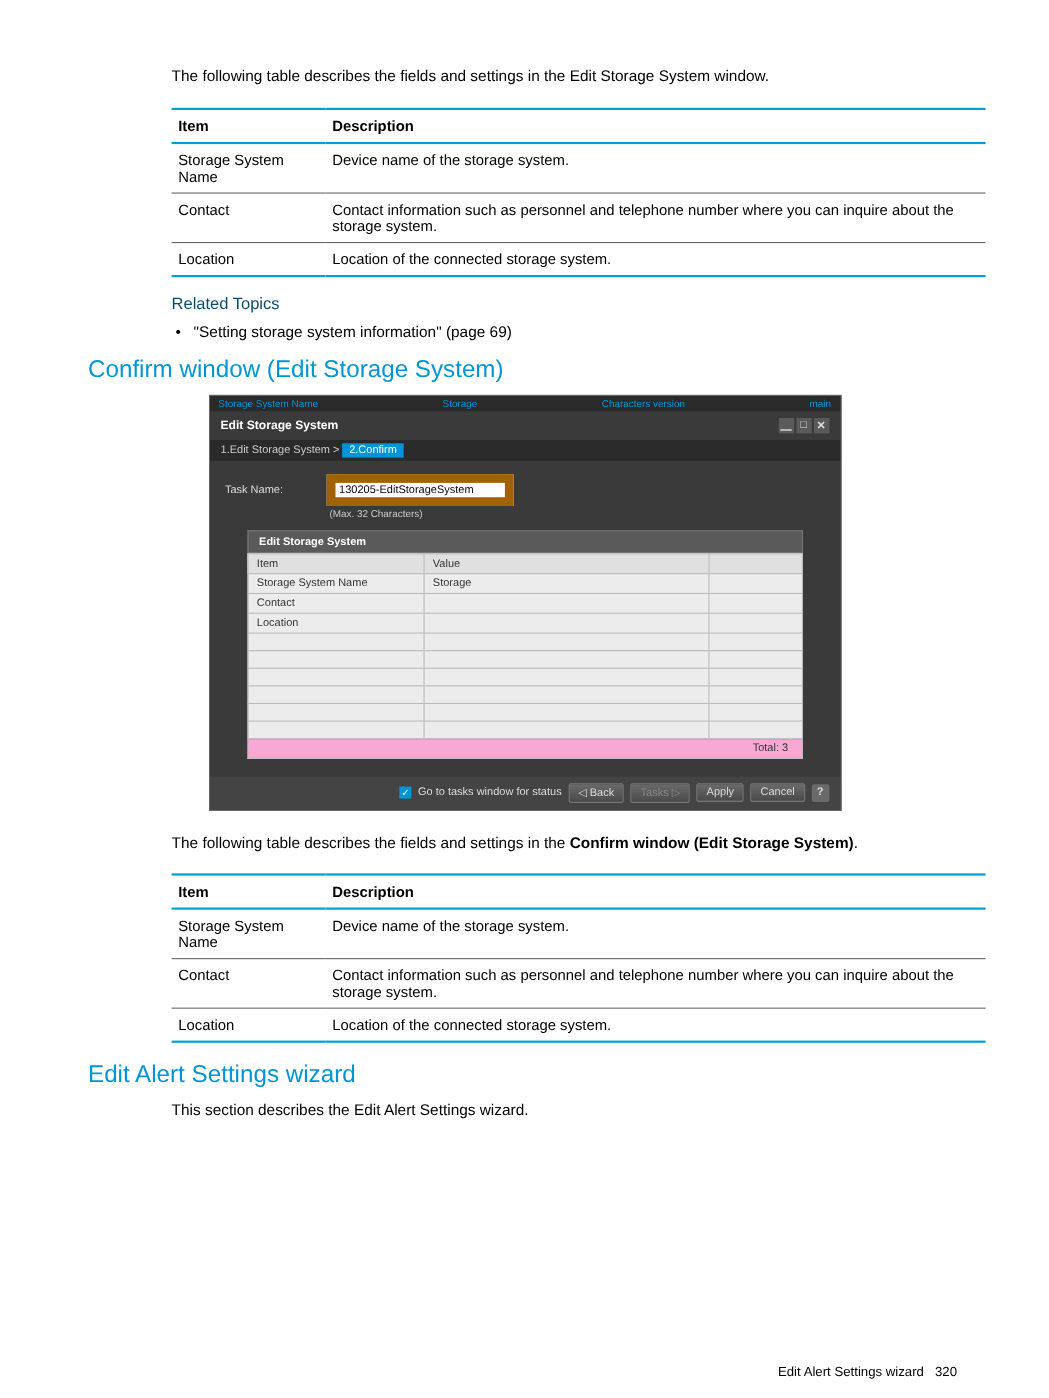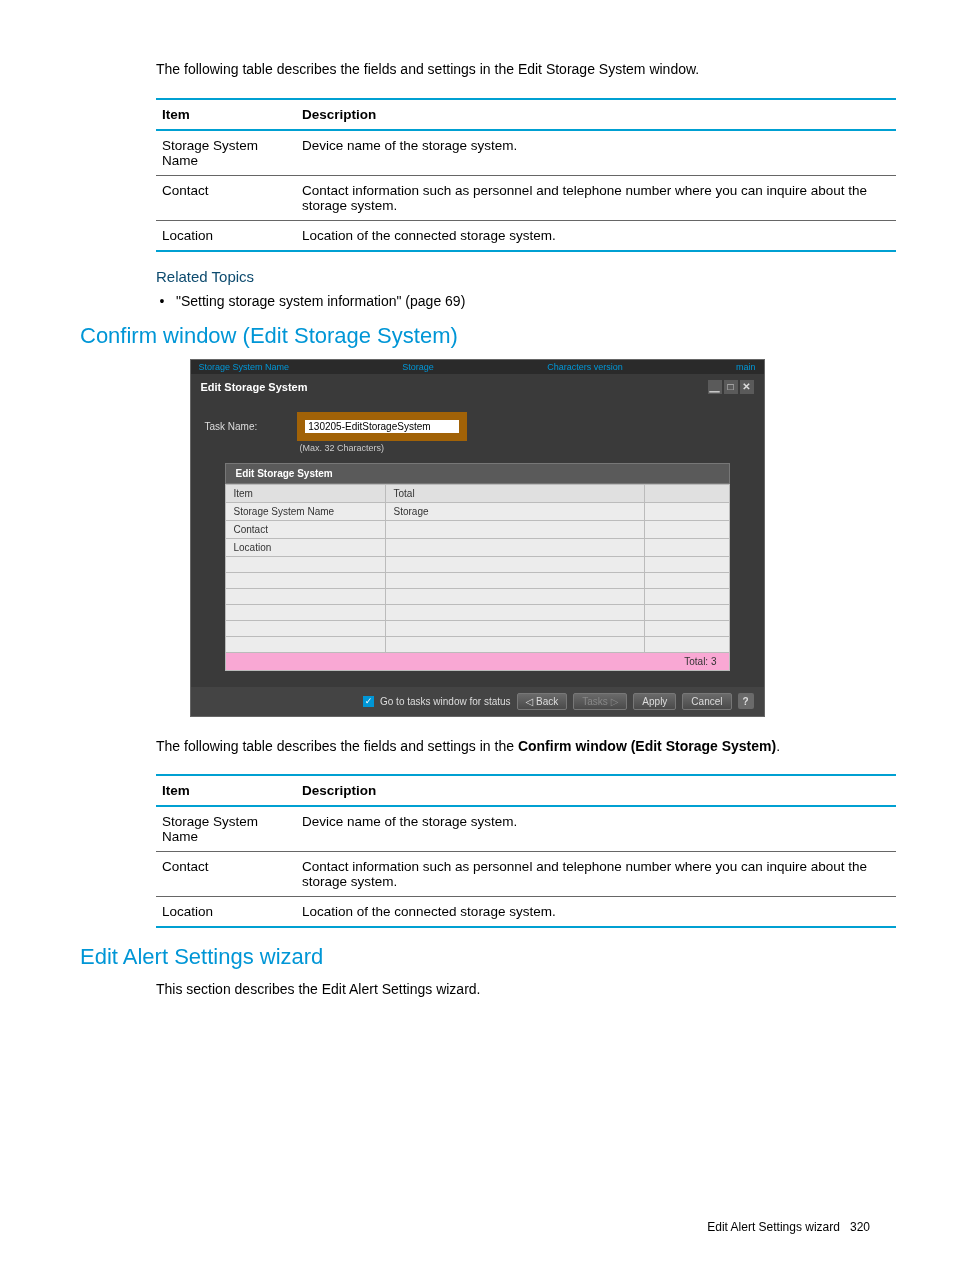--- a/index.html
+++ b/index.html
@@ -256,33 +256,37 @@
     <span>main</span>
   </div>
   <div class="ss-title">
     <span>Edit Storage System</span>
     <span class="ss-winicons">
       <span>⎽</span>
       <span>□</span>
       <span>✕</span>
     </span>
   </div>
+  <div class="ss-breadcrumb">
+    <span>1.Edit Storage System  &gt;</span>
+    <span class="active">2.Confirm</span>
+  </div>
   <div class="ss-content">
     <div>
       <span class="ss-tasklabel">Task Name:</span>
       <span class="ss-taskinput">130205-EditStorageSystem</span>
     </div>
     <div class="ss-taskhint">(Max. 32 Characters)</div>
     <div class="ss-panel">
       <div class="ss-panel-title">Edit Storage System</div>
       <table class="ss-grid">
         <thead>
           <tr>
             <th>Item</th>
-            <th>Total</th>
+            <th>Value</th>
             <th></th>
           </tr>
         </thead>
         <tbody>
           <tr>
             <td>Storage System Name</td>
             <td>Storage</td>
             <td></td>
           </tr>
           <tr>

